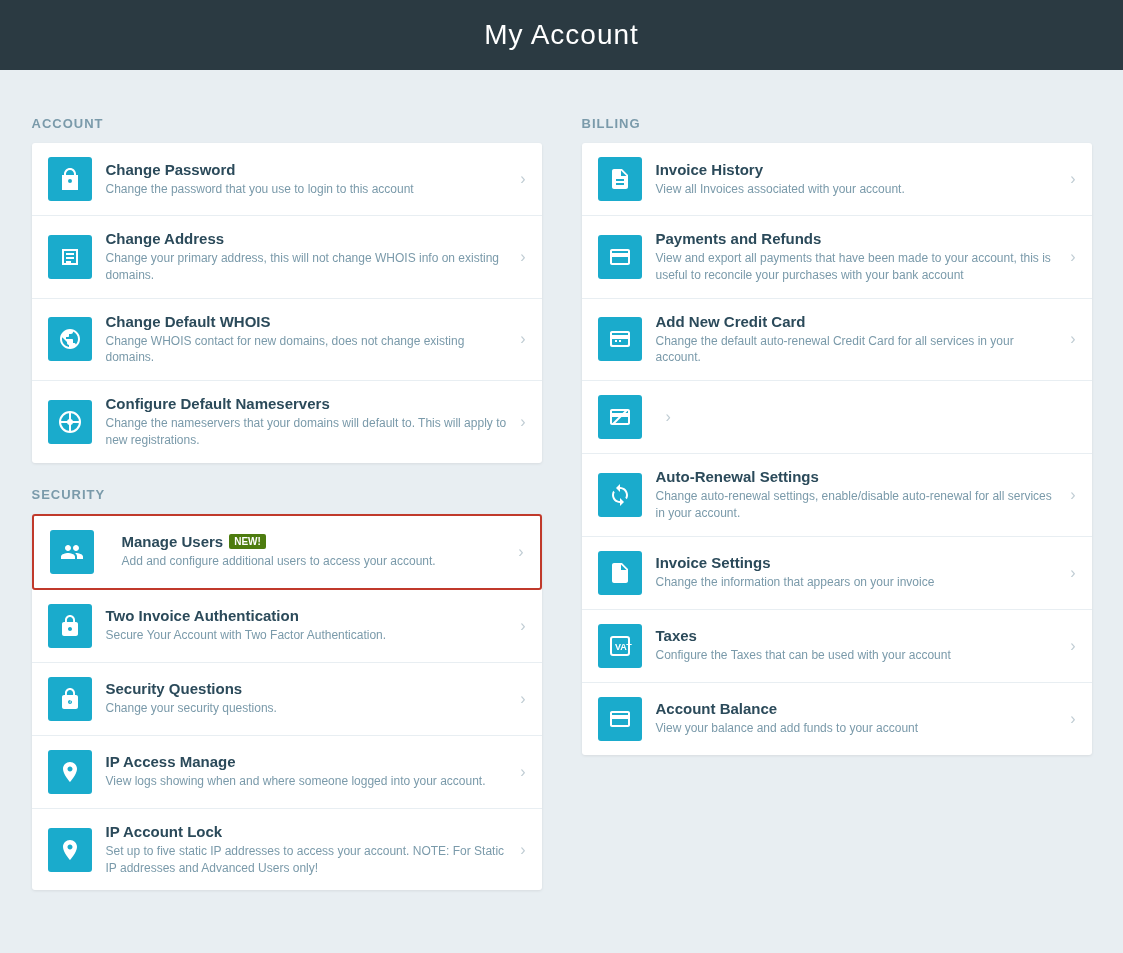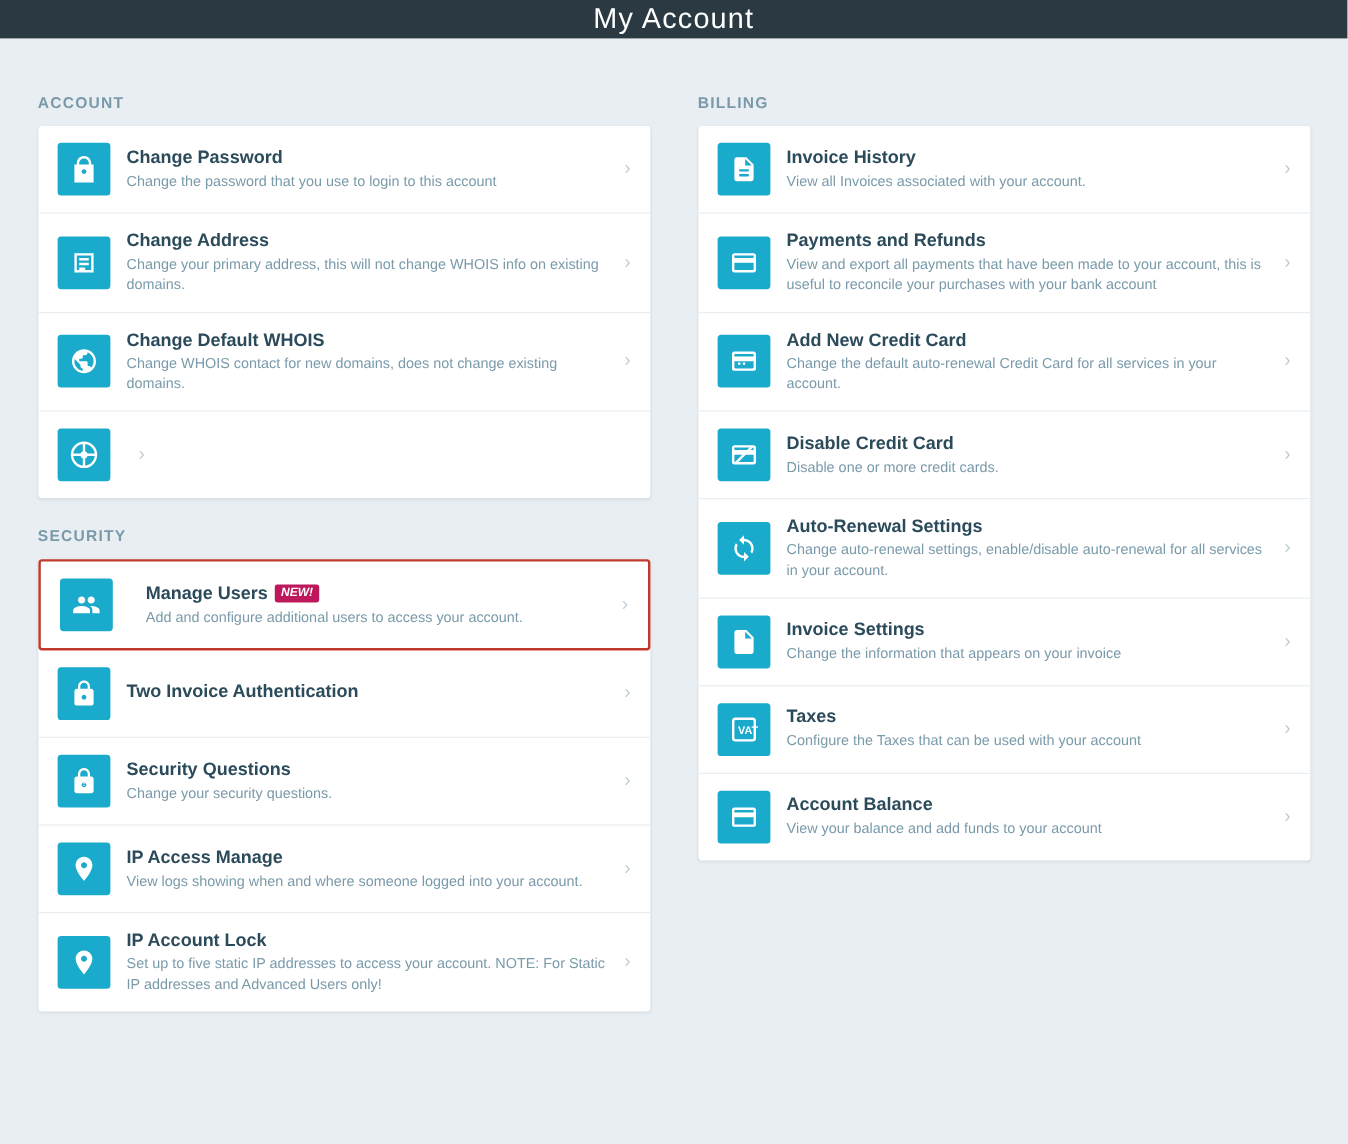--- a/index.html
+++ b/index.html
@@ -5,22 +5,22 @@
     * { box-sizing: border-box; margin: 0; padding: 0; }
     body {
       font-family: Arial, sans-serif;
       background-color: #e8eef2;
       min-height: 953px;
     }
     .top-header {
       background-color: #2b3a42;
       color: white;
       text-align: center;
-      padding: 2px 0;
-      font-size: 24px;
+      padding: 19px 0;
+      font-size: 28px;
       font-weight: 300;
       letter-spacing: 1px;
     }
     .main-content {
       max-width: 1100px;
       margin: 0 auto;
       padding: 46px 20px;
       display: flex;
       gap: 40px;
     }
@@ -83,28 +83,27 @@
       font-size: 12px;
       color: #7a9aaa;
       line-height: 1.4;
     }
     .card-arrow {
       color: #c0cdd4;
       font-size: 16px;
       margin-left: 10px;
     }
     .new-badge {
-      background-color: #be185d;
+      background-color: #4d7c0f;
       color: white;
       font-size: 10px;
       font-weight: bold;
       padding: 2px 5px;
       border-radius: 2px;
       text-transform: uppercase;
-      font-style: italic;
     }
     .manage-users-card {
       border: 2px solid #c0392b !important;
       border-radius: 3px;
       gap: 14px;
     }
 
     
     .svg-icon {
       width: 24px;
@@ -168,20 +167,24 @@
 
         <div class="card-item">
           <div class="card-icon">
             <svg class="svg-icon" viewBox="0 0 24 24">
                 <circle cx="12" cy="12" r="10" fill="none" stroke="white" stroke-width="2"></circle>
                 <circle cx="12" cy="12" r="3" fill="white"></circle>
                 <line x1="12" y1="2" x2="12" y2="22" stroke="white" stroke-width="2"></line>
                 <line x1="2" y1="12" x2="22" y2="12" stroke="white" stroke-width="2"></line>
               </svg>
           </div>
+          <div class="card-text">
+            <div class="card-title">Configure Default Nameservers</div>
+            <div class="card-desc">Change the nameservers that your domains will default to. This will apply to new registrations.</div>
+          </div>
           <div class="card-arrow">›</div>
         </div>
 
       </div>
     </div>
 
     <div>
       <div class="section-title">SECURITY</div>
       <div class="card-list">
 
@@ -202,20 +205,21 @@
         </div>
 
         <div class="card-item">
           <div class="card-icon">
             <svg class="svg-icon" viewBox="0 0 24 24">
                 <path d="M18 8h-1V6c0-2.76-2.24-5-5-5S7 3.24 7 6v2H6c-1.1 0-2 .9-2 2v10c0 1.1.9 2 2 2h12c1.1 0 2-.9 2-2V10c0-1.1-.9-2-2-2zm-6 9c-1.1 0-2-.9-2-2s.9-2 2-2 2 .9 2 2-.9 2-2 2zm3.1-9H8.9V6c0-1.71 1.39-3.1 3.1-3.1 1.71 0 3.1 1.39 3.1 3.1v2z"></path>
               </svg>
           </div>
           <div class="card-text">
             <div class="card-title">Two Invoice Authentication</div>
+            <div class="card-desc">Secure Your Account with Two Factor Authentication.</div>
           </div>
           <div class="card-arrow">›</div>
         </div>
 
         <div class="card-item">
           <div class="card-icon">
             <svg class="svg-icon" viewBox="0 0 24 24">
                 <path d="M18 8h-1V6c0-2.76-2.24-5-5-5S7 3.24 7 6v2H6c-1.1 0-2 .9-2 2v10c0 1.1.9 2 2 2h12c1.1 0 2-.9 2-2V10c0-1.1-.9-2-2-2zm-6 9c-1.1 0-2-.9-2-2s.9-2 2-2 2 .9 2 2-.9 2-2 2zm3.1-9H8.9V6c0-1.71 1.39-3.1 3.1-3.1 1.71 0 3.1 1.39 3.1 3.1v2z"></path>
                 <text x="10" y="16" font-size="8" fill="white">?</text>
               </svg>
@@ -304,24 +308,20 @@
           <div class="card-arrow">›</div>
         </div>
 
         <div class="card-item">
           <div class="card-icon">
             <svg class="svg-icon" viewBox="0 0 24 24">
                 <path d="M20 4H4c-1.11 0-2 .89-2 2v12c0 1.11.89 2 2 2h16c1.11 0 2-.89 2-2V6c0-1.11-.89-2-2-2zm0 14H4v-6h16v6zm0-10H4V6h16v2z"></path>
                 <line x1="5" y1="19" x2="19" y2="5" stroke="white" stroke-width="2"></line>
               </svg>
           </div>
-          <div class="card-text">
-            <div class="card-title">Disable Credit Card</div>
-            <div class="card-desc">Disable one or more credit cards.</div>
-          </div>
           <div class="card-arrow">›</div>
         </div>
 
         <div class="card-item">
           <div class="card-icon">
             <svg class="svg-icon" viewBox="0 0 24 24">
                 <path d="M12 4V1L8 5l4 4V6c3.31 0 6 2.69 6 6 0 1.01-.25 1.97-.7 2.8l1.46 1.46C19.54 15.03 20 13.57 20 12c0-4.42-3.58-8-8-8zm0 14c-3.31 0-6-2.69-6-6 0-1.01.25-1.97.7-2.8L5.24 7.74C4.46 8.97 4 10.43 4 12c0 4.42 3.58 8 8 8v3l4-4-4-4v3z"></path>
               </svg>
           </div>
           <div class="card-text">

